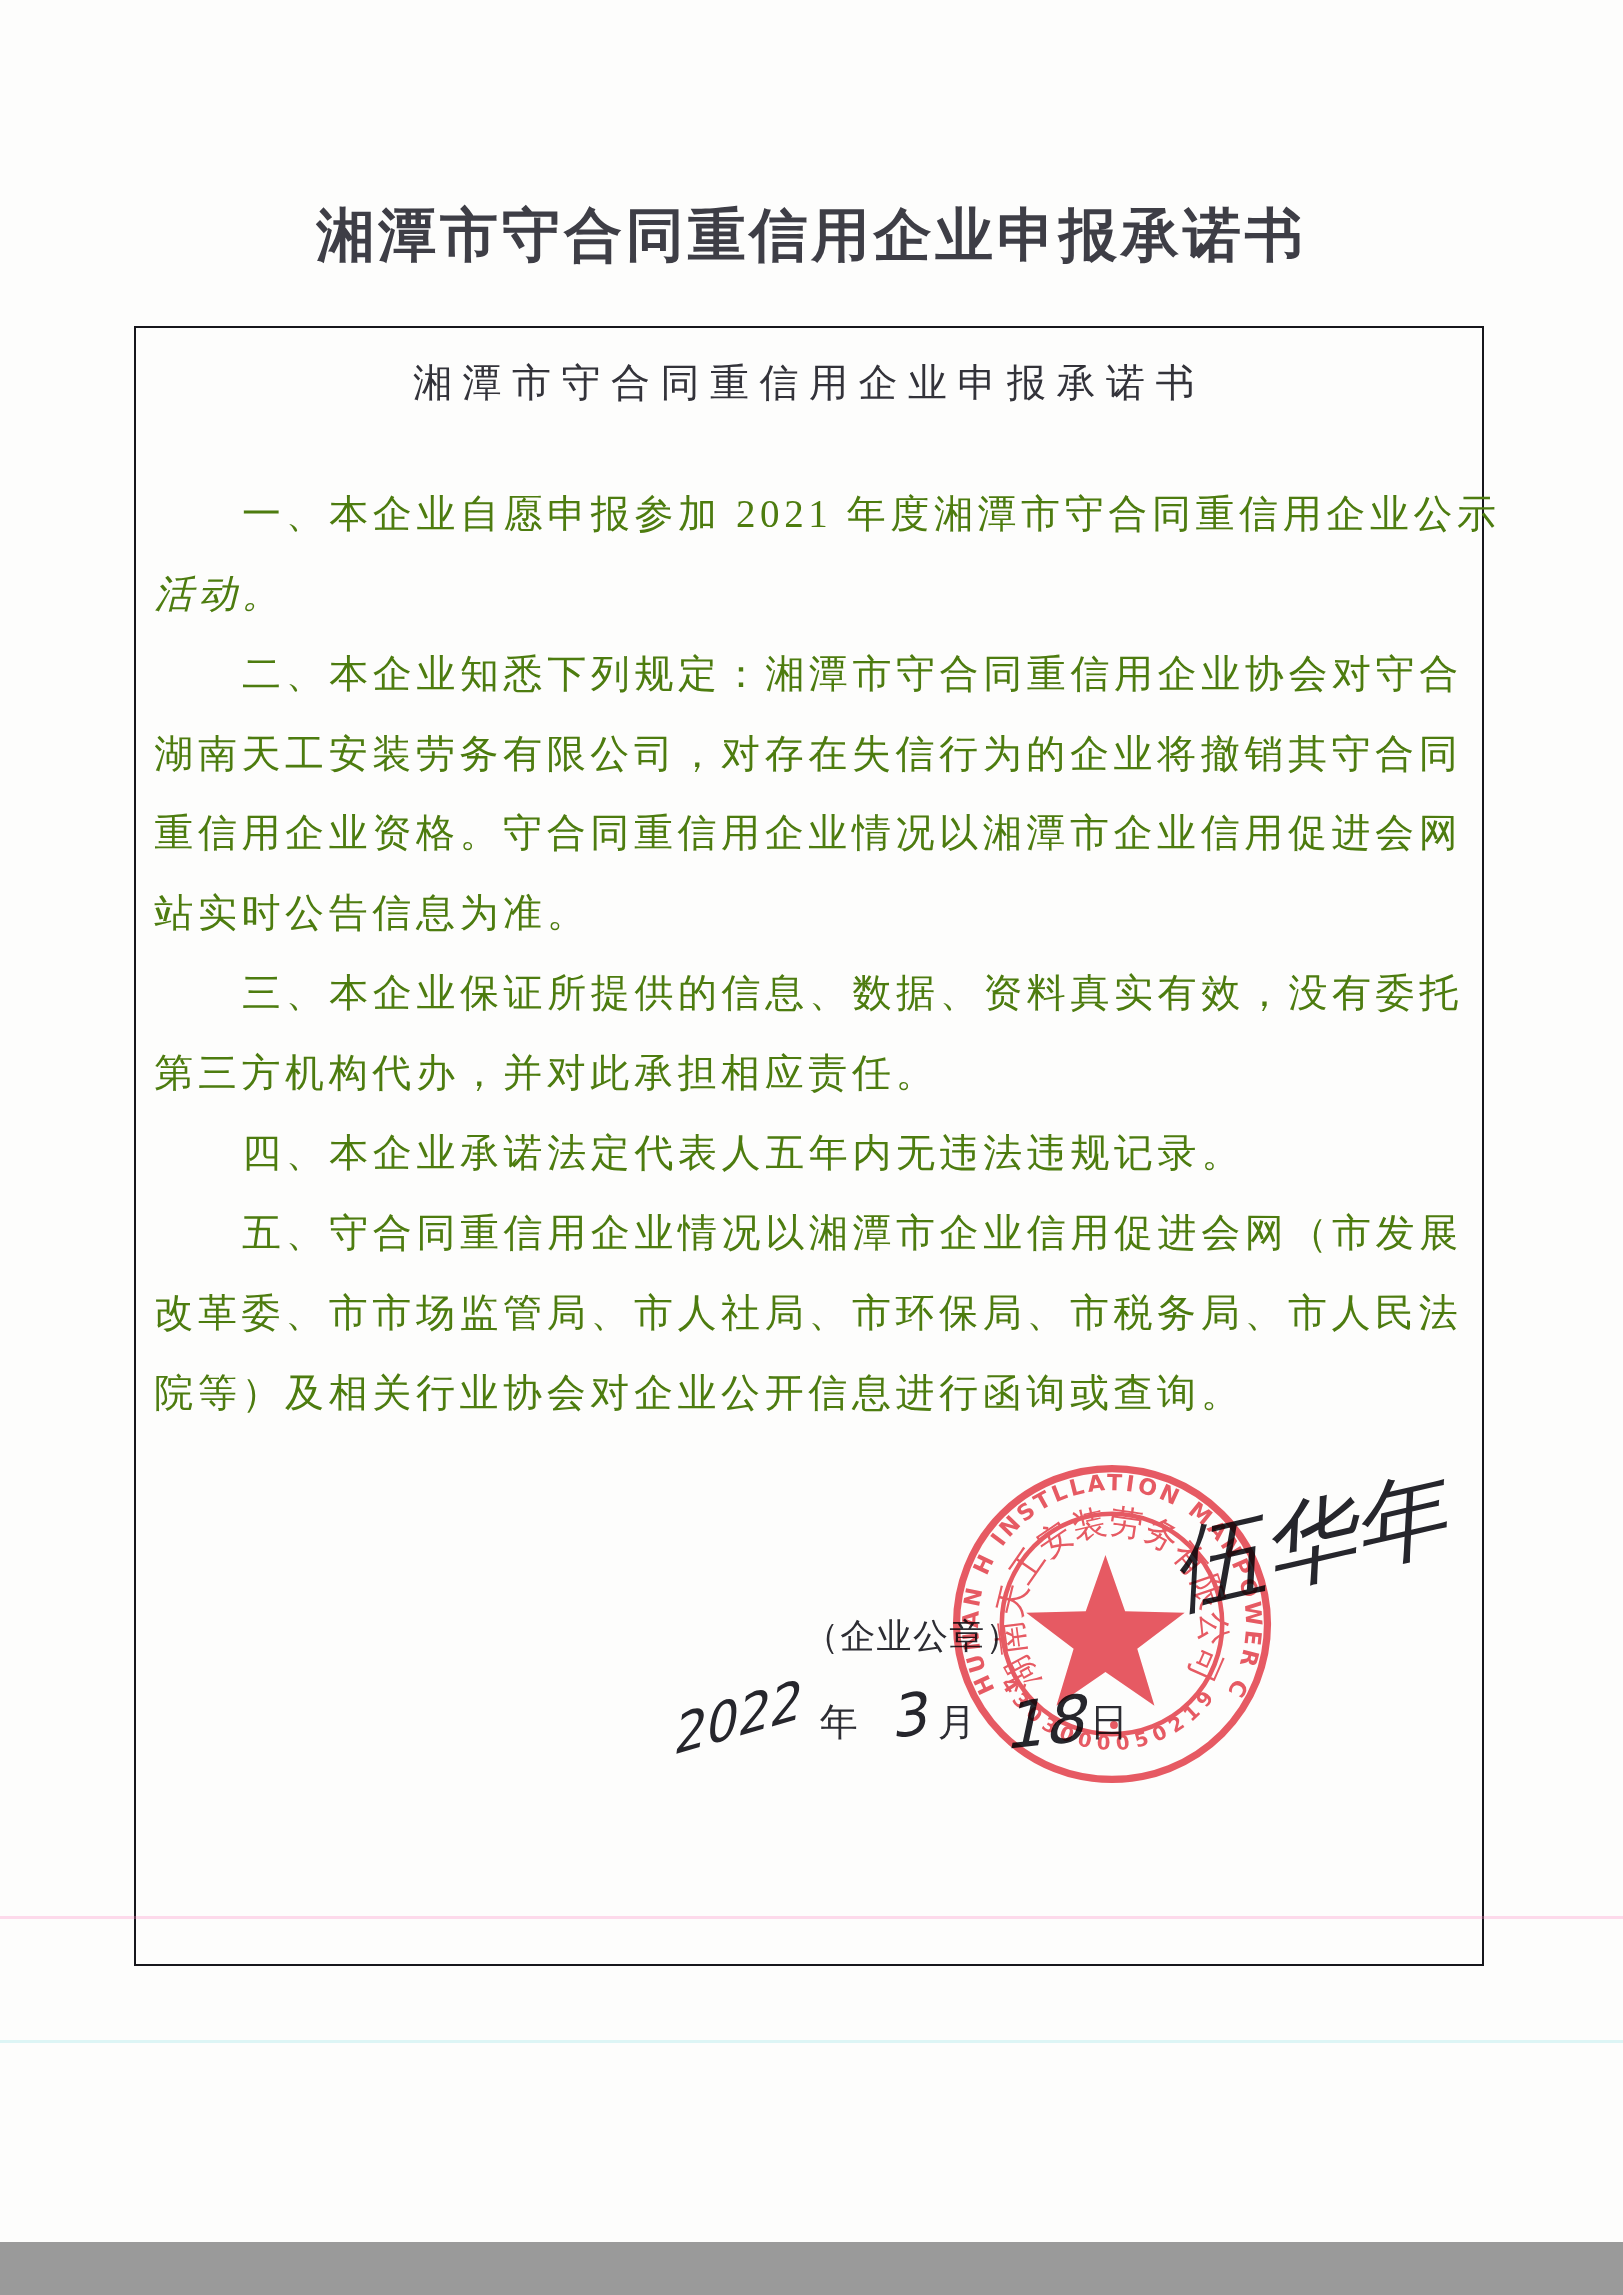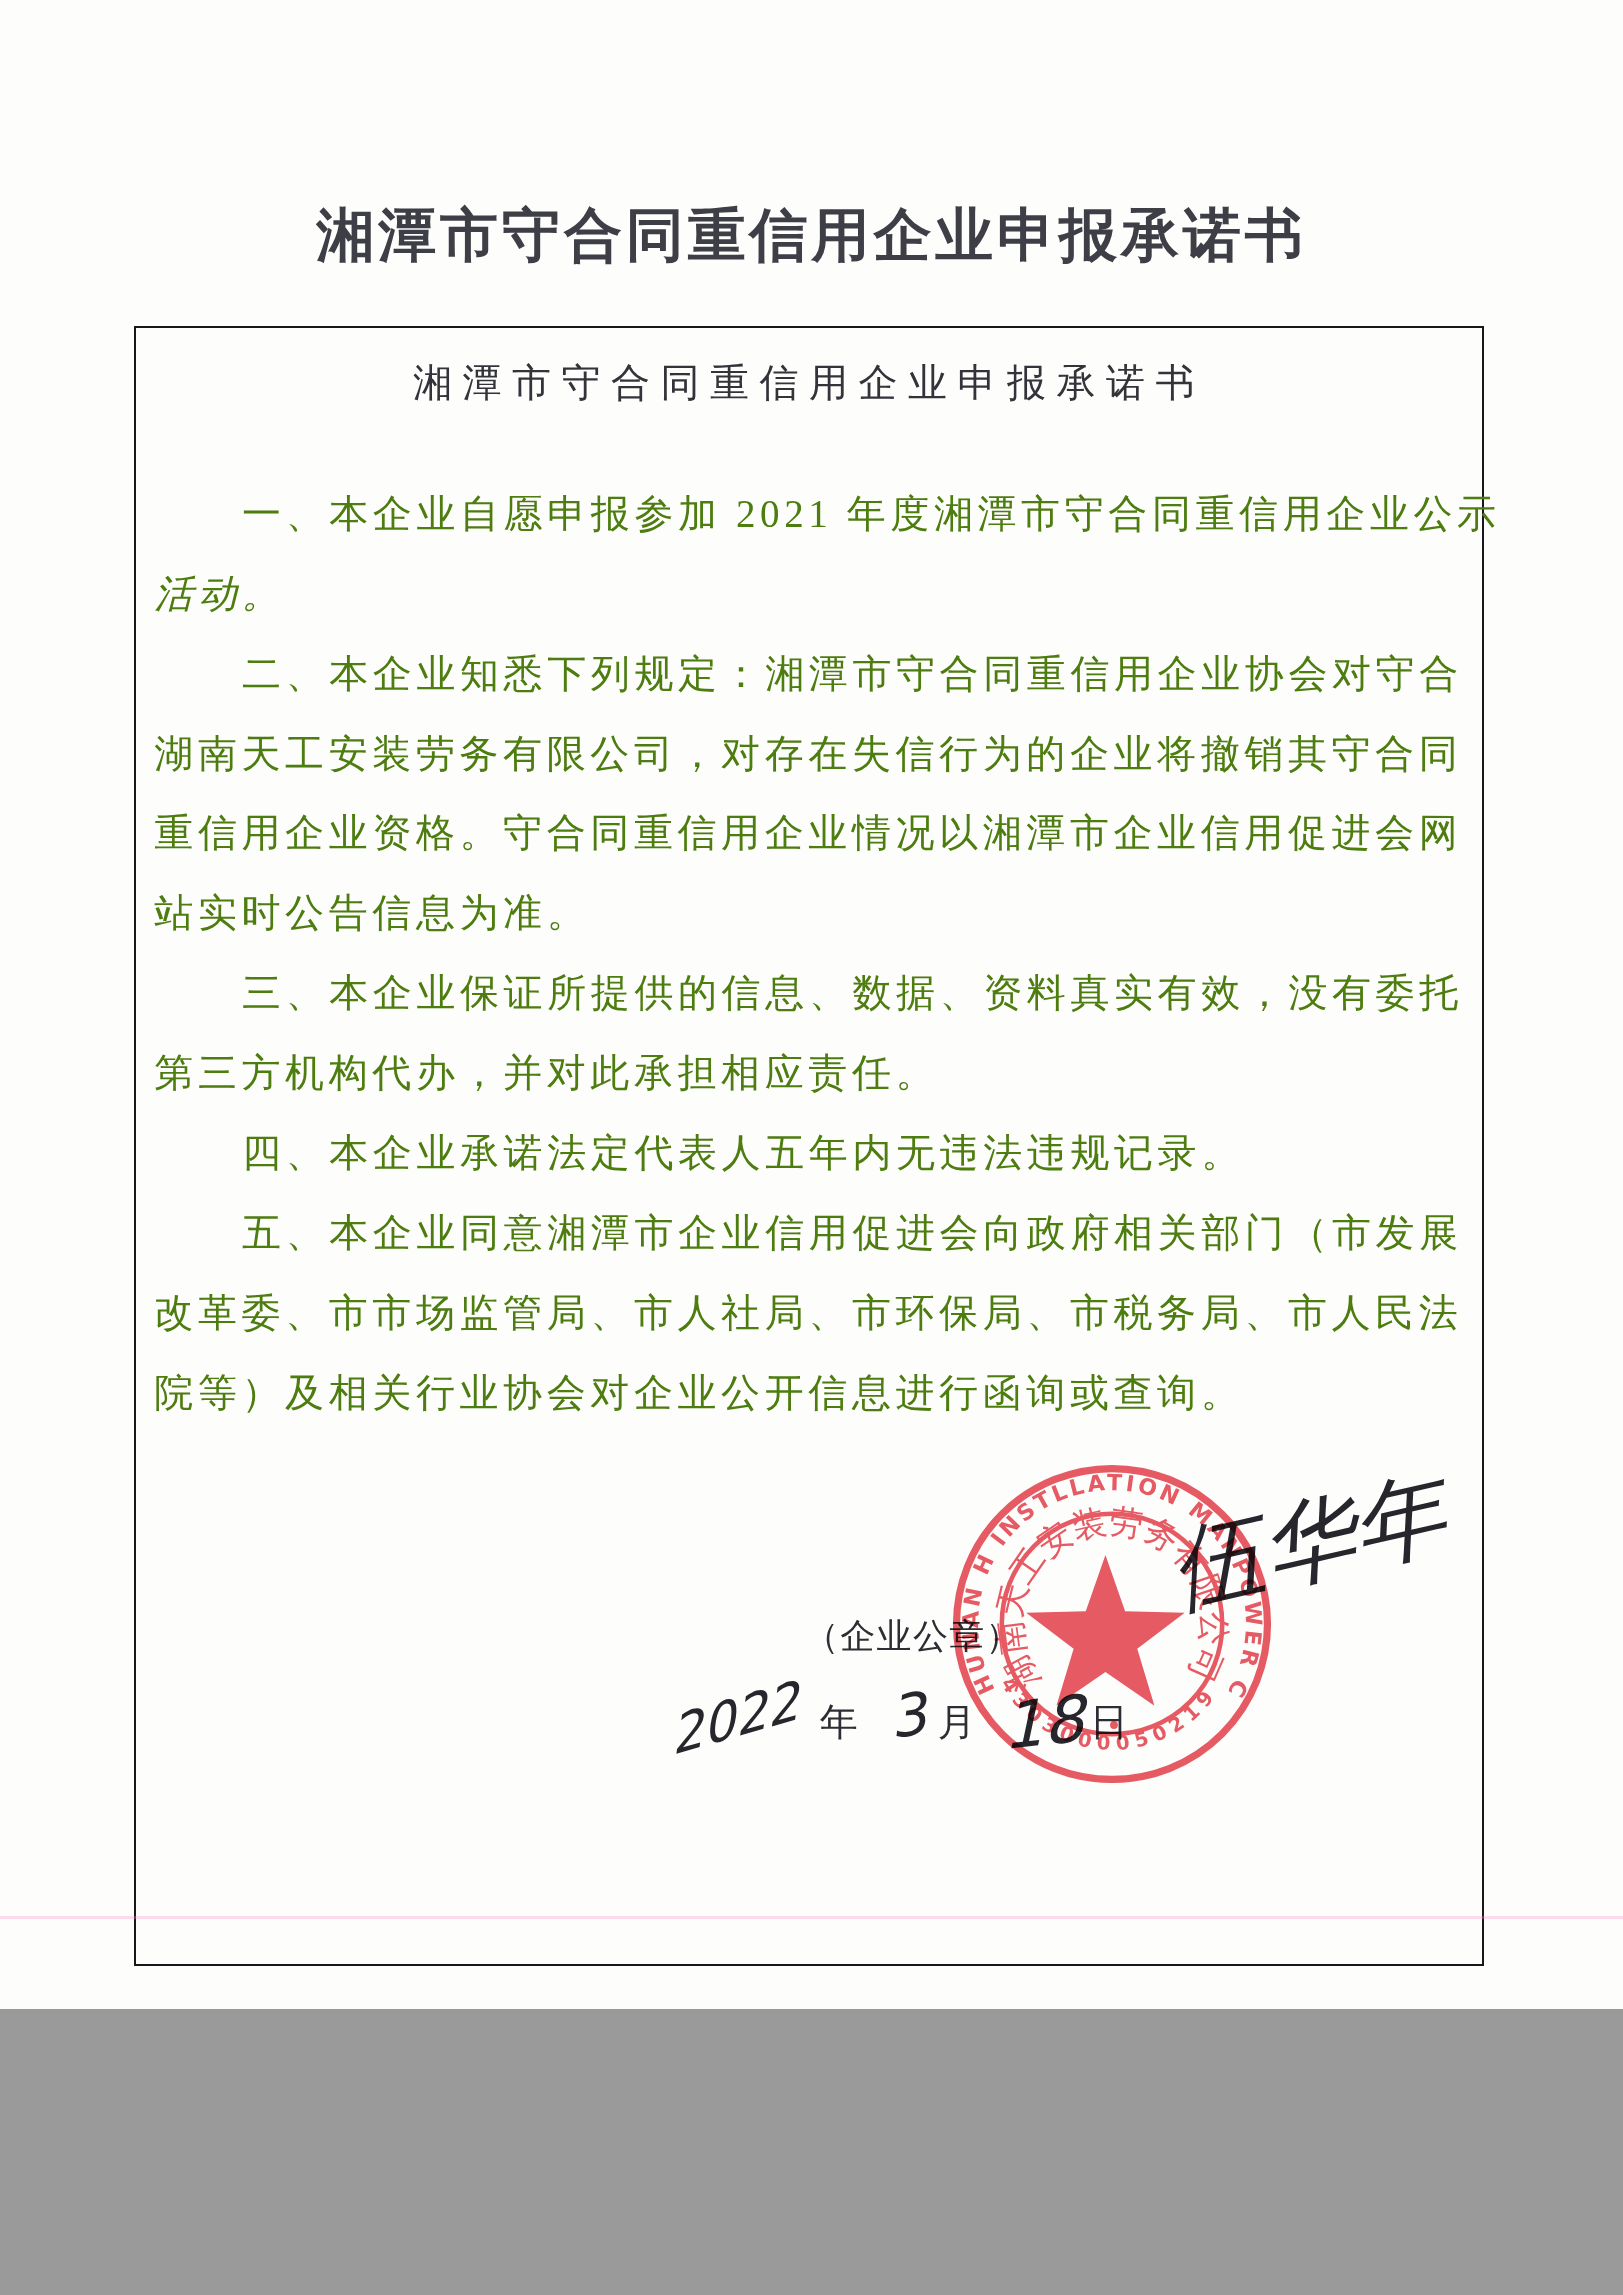--- a/index.html
+++ b/index.html
@@ -1,18 +1,18 @@
 <!DOCTYPE html>
 <html style="font-size:10.5px"><head>
 <meta charset="utf-8">
 <style>
   html,body{margin:0;padding:0;background:#9a9a9a;}
   .page{
     position:relative;
-    width:1623px;height:2009px;
+    width:1623px;height:2242px;
     background:#fdfdfc;
     margin:0 auto;
     overflow:hidden;
     font-family:"Liberation Serif","DejaVu Serif",serif;
     color:#2d2d33;
   }
   .main-title{
     position:absolute;left:0;top:197px;width:100%;
     text-align:center;
     font-size:58px;font-weight:bold;letter-spacing:3.9px;
@@ -98,21 +98,21 @@
 
     <div class="bodyline ind" style="top:166px;">一、本企业自愿申报参加 2021 年度湘潭市守合同重信用企业公示</div>
     <div class="bodyline norm" style="top:246px;font-style:italic;">活动。</div>
     <div class="bodyline ind" style="top:326px;">二、本企业知悉下列规定：湘潭市守合同重信用企业协会对守合</div>
     <div class="bodyline norm" style="top:406px;">湖南天工安装劳务有限公司，对存在失信行为的企业将撤销其守合同</div>
     <div class="bodyline norm" style="top:485px;">重信用企业资格。守合同重信用企业情况以湘潭市企业信用促进会网</div>
     <div class="bodyline norm" style="top:565px;">站实时公告信息为准。</div>
     <div class="bodyline ind" style="top:645px;">三、本企业保证所提供的信息、数据、资料真实有效，没有委托</div>
     <div class="bodyline norm" style="top:725px;">第三方机构代办，并对此承担相应责任。</div>
     <div class="bodyline ind" style="top:805px;">四、本企业承诺法定代表人五年内无违法违规记录。</div>
-    <div class="bodyline ind" style="top:885px;">五、本企业同意湘潭市企业信用促进会向政府相关部门（市发展</div>
+    <div class="bodyline ind" style="top:885px;">五、守合同重信用企业情况以湘潭市企业信用促进会网（市发展</div>
     <div class="bodyline norm" style="top:965px;">改革委、市市场监管局、市人社局、市环保局、市税务局、市人民法</div>
     <div class="bodyline norm" style="top:1045px;text-align:right;">院等）及相关行业协会对企业公开信息进行函询或查询。</div>
 
     <div class="hand-sig">伍华年</div>
     <div class="seal-note">（企业公章）</div>
 
     <div class="date-line">
       <span class="hand hand-year">2022</span>
       <span class="unit">年</span>
       <span class="hand hand-month">3</span>

